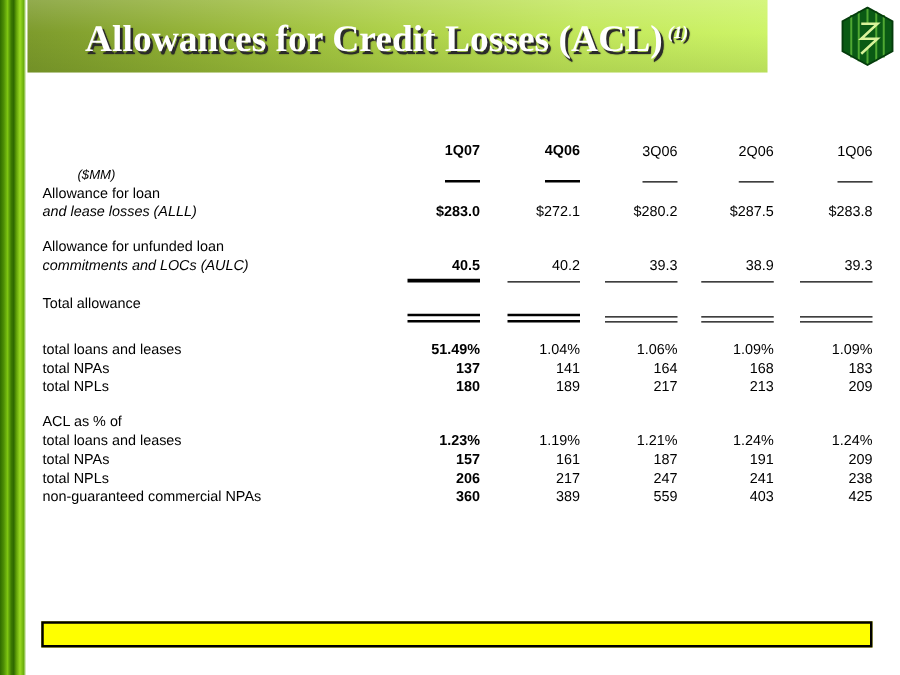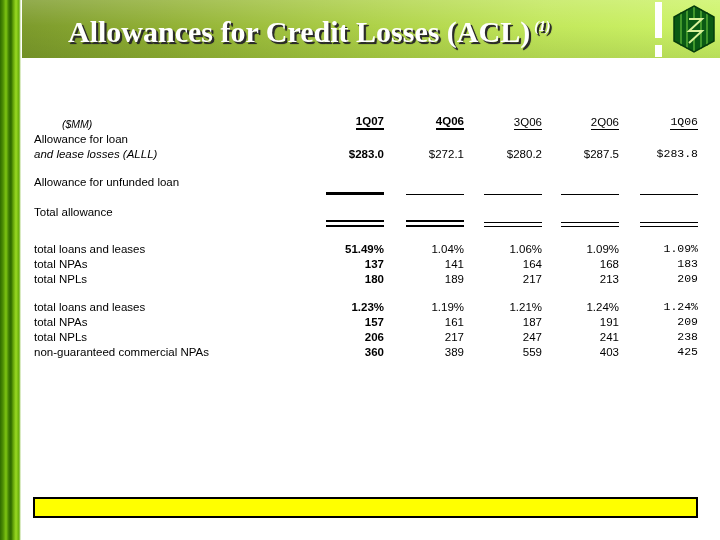--- a/index.html
+++ b/index.html
@@ -31,21 +31,21 @@
         #9ada22 16px,
         #69ad0c 19px,
         #ffffff 21px,
         #ffffff 22px);
   }
 
   
   #title-band {
     position: absolute;
     left: 22px; top: 0;
-    width: 698px; height: 58px;
+    width: 592px; height: 58px;
     background: linear-gradient(to right, #7d9b2c 0%, #93b236 22%, #aed148 50%, #c3e85c 75%, #cdf467 100%);
   }
   #title-band::after {
     content: "";
     position: absolute;
     left: 0; top: 0;
     width: 100%; height: 100%;
     background: linear-gradient(to bottom, rgba(255,255,255,0.16) 0%, rgba(255,255,255,0.0) 45%, rgba(40,70,0,0.13) 100%);
     pointer-events: none;
   }
@@ -121,36 +121,36 @@
     padding-left: 0;
   }
   td.num {
     text-align: right;
     height: 15px;
   }
   td.c1 { width: 86px; }
   td.c2 { width: 80px; }
   td.c3 { width: 78px; }
   td.c4 { width: 77px; }
-  td.c5 { width: 79px; font-family: Liberation Mono, monospace; }
+  td.c5 { width: 79px; }
 
   tr.spacer td { height: 13px; }
   tr.spacer-sm td { height: 8px; }
 
   .ind1 { padding-left: 28px; font-style: italic; }
   .ind2 { padding-left: 12px; }
   .ital { font-style: italic; font-size: 10.5px; }
   .bold { font-weight: bold; }
 
   
   .hdr { text-align: right; padding-bottom: 1px; }
   .hdr span {
     display: inline-block;
     border-bottom: 1px solid #000;
-    padding-bottom: 1px;
+    padding-bottom: 17px;
   }
   .hdr.bold span { border-bottom: 2px solid #000; }
   tr.rule-row td { height: 7px; }
   tr.rule-row td.num div.line {
     height: 0;
     border-bottom: 1px solid #000;
     margin-top: 2px;
     width: 58px;
     margin-left: auto;
   }
@@ -254,20 +254,28 @@
         </tr>
 
     <tr>
       <td class="lbl">Allowance for unfunded loan</td>
       <td class="num c1"></td>
       <td class="num c2"></td>
       <td class="num c3"></td>
       <td class="num c4"></td>
       <td class="num c5"></td>
     </tr>
+    <tr>
+      <td class="lbl ind1">commitments and LOCs (AULC)</td>
+      <td class="num c1 bold">40.5</td>
+      <td class="num c2">40.2</td>
+      <td class="num c3">39.3</td>
+      <td class="num c4">38.9</td>
+      <td class="num c5">39.3</td>
+    </tr>
     <tr class="rule-row">
       <td class="lbl"></td>
       <td class="num c1 thick">
             <div class="line"></div>
           </td>
       <td class="num c2">
             <div class="line"></div>
           </td>
       <td class="num c3">
             <div class="line"></div>
@@ -338,20 +346,28 @@
       <td class="num c3">217</td>
       <td class="num c4">213</td>
       <td class="num c5">209</td>
     </tr>
 
     <tr class="spacer">
           <td colspan="6"></td>
         </tr>
 
     <tr>
+      <td class="lbl">ACL as % of</td>
+      <td class="num c1"></td>
+          <td class="num c2"></td>
+          <td class="num c3"></td>
+          <td class="num c4"></td>
+          <td class="num c5"></td>
+    </tr>
+    <tr>
       <td class="lbl ind2">total loans and leases</td>
       <td class="num c1 bold">1.23%</td>
       <td class="num c2">1.19%</td>
       <td class="num c3">1.21%</td>
       <td class="num c4">1.24%</td>
       <td class="num c5">1.24%</td>
     </tr>
     <tr>
       <td class="lbl ind2">total NPAs</td>
       <td class="num c1 bold">157</td>

